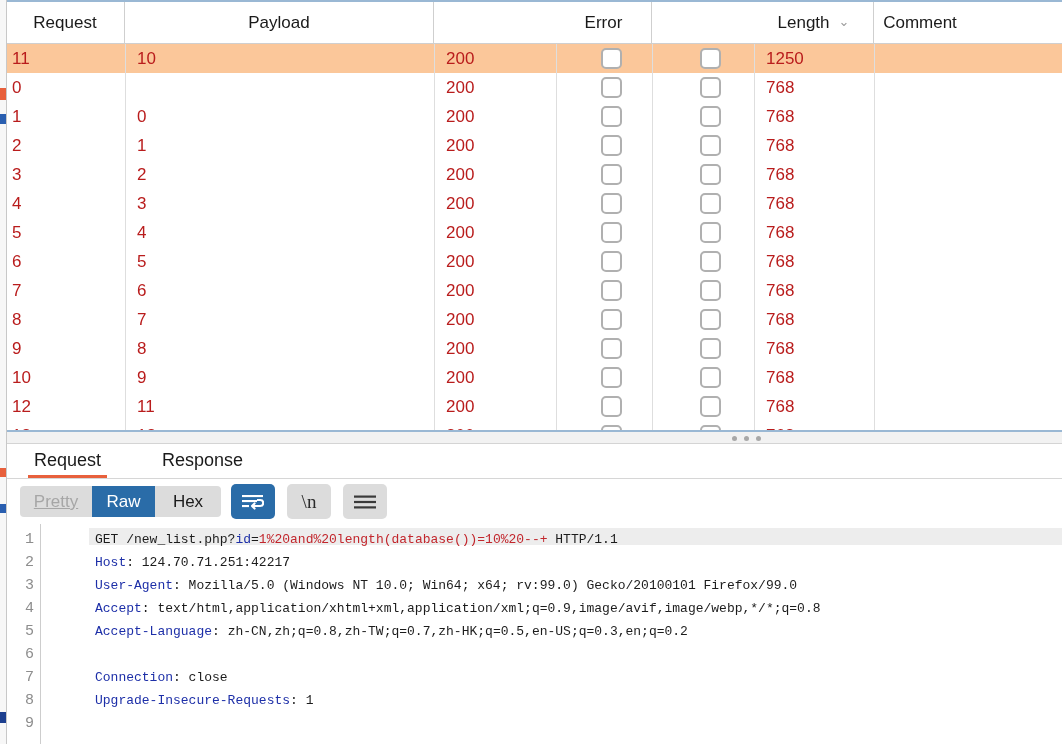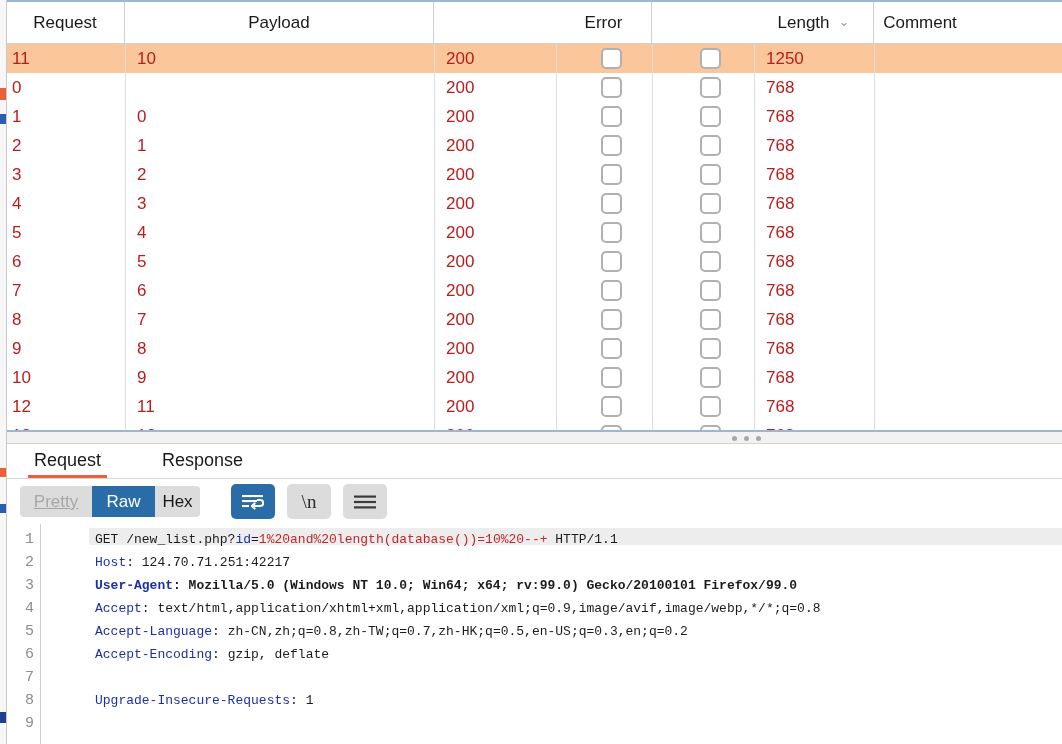--- a/index.html
+++ b/index.html
@@ -211,21 +211,21 @@
     text-align: center;
     box-sizing: border-box;
     border-radius: 4px;
     background: #dcdcdc;
     color: #1a1a1a;
   }
   .seg.disabled { color: #a6a6a6; text-decoration: underline; }
   .seg.active { background: #2a6ca8; color: #ffffff; }
   .seg.s-pretty { left: 14px;  width: 72px; border-radius: 4px 0 0 4px; }
   .seg.s-raw    { left: 86px;  width: 63px; border-radius: 0; }
-  .seg.s-hex    { left: 149px; width: 45px; border-radius: 0 4px 4px 0; }
+  .seg.s-hex    { left: 149px; width: 66px; border-radius: 0 4px 4px 0; }
 
   .ibtn {
     position: absolute;
     top: 5px;
     width: 44px;
     height: 35px;
     border-radius: 5px;
     background: #dcdcdc;
     box-sizing: border-box;
   }
@@ -495,24 +495,24 @@
           <div class="ln" style="top: 73px;">4</div>
           <div class="ln" style="top: 96px;">5</div>
           <div class="ln" style="top: 119px;">6</div>
           <div class="ln" style="top: 142px;">7</div>
           <div class="ln" style="top: 165px;">8</div>
           <div class="ln" style="top: 188px;">9</div>
         </div>
       <div class="code-lines" id="codeLines">
           <div class="cline hl" style="top: 4px;"><span class="k-txt">GET /new_list.php?</span><span class="k-hdr">id</span><span class="k-txt">=</span><span class="k-val">1%20and%20length(database())=10%20--+</span><span class="k-txt"> HTTP/1.1</span></div>
           <div class="cline" style="top: 27px;"><span class="k-hdr">Host</span><span class="k-txt">: 124.70.71.251:42217</span></div>
-          <div class="cline" style="top: 50px; font-weight: bold;"><span class="k-hdr">User-Agent</span><span class="k-txt">: Mozilla/5.0 (Windows NT 10.0; Win64; x64; rv:99.0) Gecko/20100101 Firefox/99.0</span></div>
+          <div class="cline" style="top: 50px;"><span class="k-hdr">User-Agent</span><span class="k-txt">: Mozilla/5.0 (Windows NT 10.0; Win64; x64; rv:99.0) Gecko/20100101 Firefox/99.0</span></div>
           <div class="cline" style="top: 73px;"><span class="k-hdr">Accept</span><span class="k-txt">: text/html,application/xhtml+xml,application/xml;q=0.9,image/avif,image/webp,*/*;q=0.8</span></div>
           <div class="cline" style="top: 96px;"><span class="k-hdr">Accept-Language</span><span class="k-txt">: zh-CN,zh;q=0.8,zh-TW;q=0.7,zh-HK;q=0.5,en-US;q=0.3,en;q=0.2</span></div>
-          <div class="cline" style="top: 119px;"><span class="k-hdr">Accept-Encoding</span><span class="k-txt">: gzip, deflate</span></div>
+          <div class="cline" style="top: 142px;"><span class="k-hdr">Connection</span><span class="k-txt">: close</span></div>
           <div class="cline" style="top: 165px;"><span class="k-hdr">Upgrade-Insecure-Requests</span><span class="k-txt">: 1</span></div>
           <div class="cline" style="top: 188px;"></div>
         </div>
     </div>
 
   </div>
 
 </div>
 
 </body></html>

